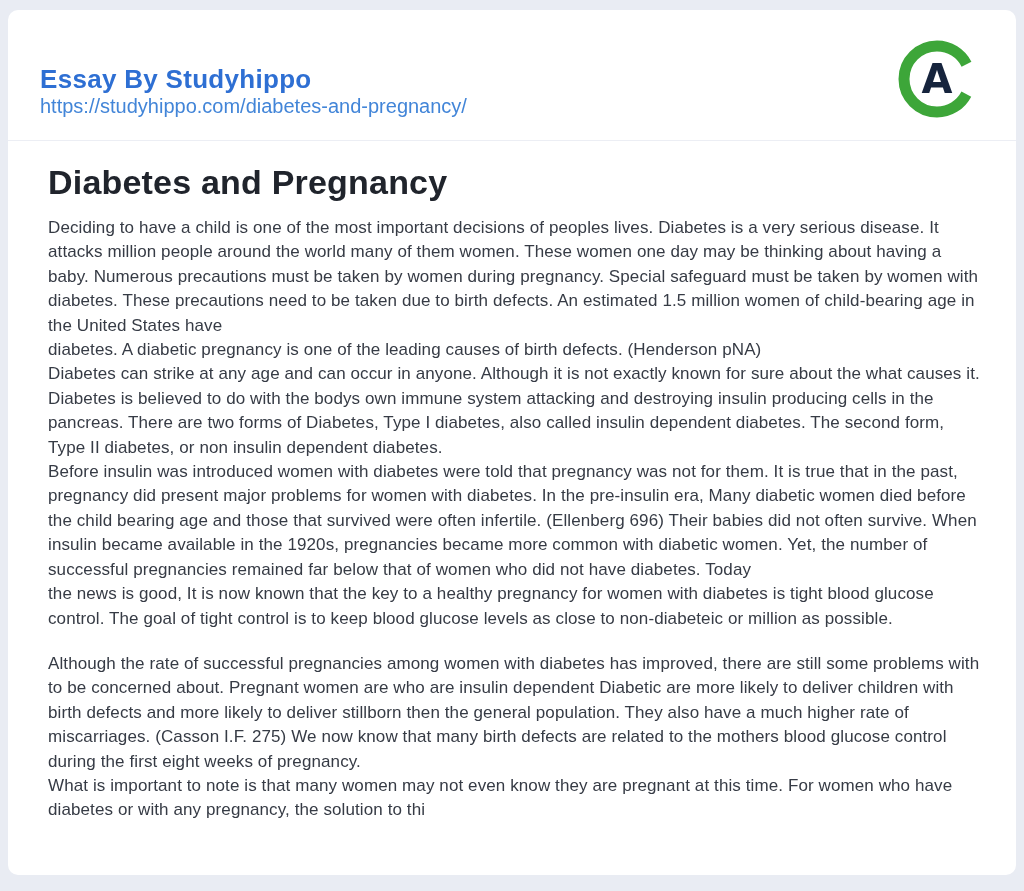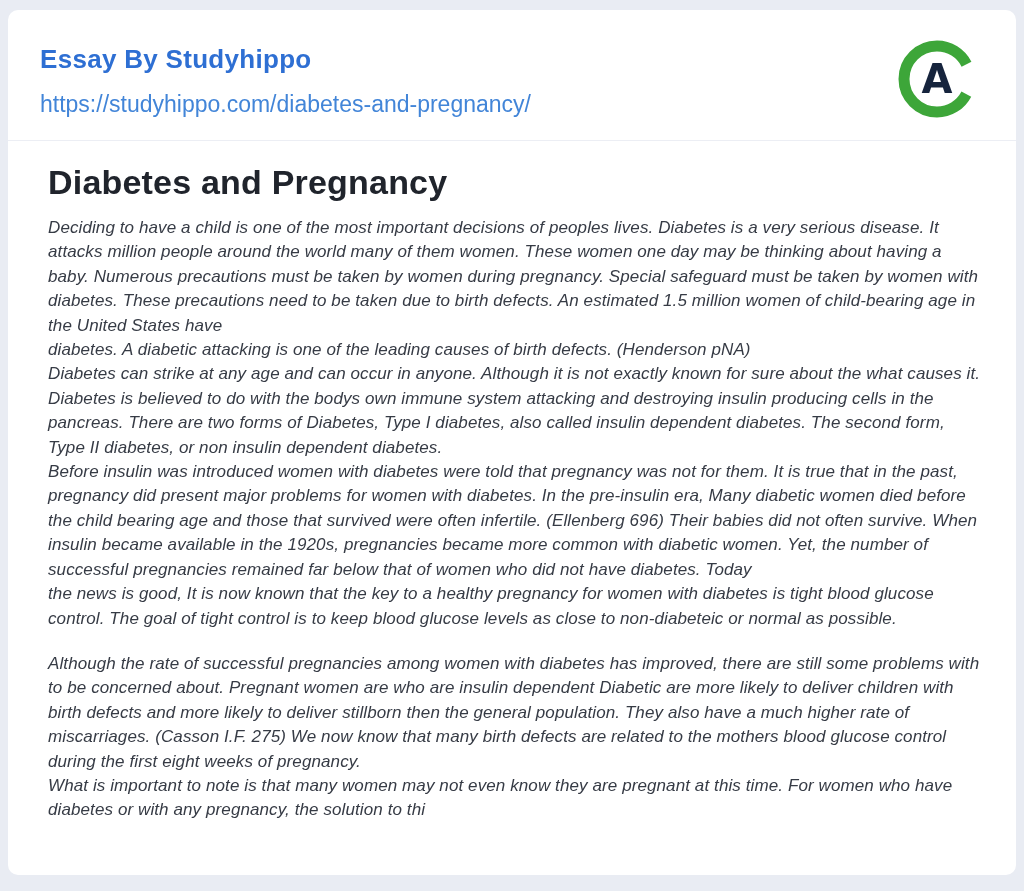--- a/index.html
+++ b/index.html
@@ -37,23 +37,22 @@
 
   .site-byline {
     color: #2e6fd3;
     font-size: 26px;
     font-weight: bold;
     letter-spacing: 0.3px;
   }
 
   .source-url-link {
     display: inline-block;
-    margin-top: 16px;
     color: #4285d8;
-    font-size: 23px;
+    font-size: 20px;
     text-decoration: none;
     cursor: pointer;
   }
 
   .logo-wrap {
     width: 78px;
     height: 78px;
     margin-right: 14px;
     cursor: pointer;
     position: relative;
@@ -78,21 +77,20 @@
     font-weight: bold;
     letter-spacing: 0.2px;
     margin-bottom: 14px;
   }
 
   .essay-paragraph {
     color: #363b45;
     font-size: 17px;
     line-height: 24.4px;
     letter-spacing: 0.1px;
-    font-style: italic;
   }
 
   .essay-paragraph.gap-top {
     margin-top: 21px;
   }
 </style>
 </head>
 <body>
 
 <div class="content-card">
@@ -109,21 +107,21 @@
         <circle cx="39" cy="39" r="33" fill="#ffffff" stroke="#3da639" stroke-width="11" stroke-dasharray="176 31.3" stroke-dashoffset="191.6"></circle>
         <text x="39" y="53" text-anchor="middle" font-size="40" fill="#16243d" class="logo-letter-svg">A</text>
       </svg>
     </div>
   </header>
 
   <main class="article">
     <h1 class="essay-title">Diabetes and Pregnancy</h1>
 
     <p class="essay-paragraph">Deciding to have a child is one of the most important decisions of peoples lives. Diabetes is a very serious disease. It attacks million people around the world many of them women. These women one day may be thinking about having a baby. Numerous precautions must be taken by women during pregnancy. Special safeguard must be taken by women with diabetes. These precautions need to be taken due to birth defects. An estimated 1.5 million women of child-bearing age in the United States have</p>
-    <p class="essay-paragraph">diabetes. A diabetic attacking is one of the leading causes of birth defects. (Henderson pNA)</p>
+    <p class="essay-paragraph">diabetes. A diabetic pregnancy is one of the leading causes of birth defects. (Henderson pNA)</p>
     <p class="essay-paragraph">Diabetes can strike at any age and can occur in anyone. Although it is not exactly known for sure about the what causes it. Diabetes is believed to do with the bodys own immune system attacking and destroying insulin producing cells in the pancreas. There are two forms of Diabetes, Type I diabetes, also called insulin dependent diabetes. The second form, Type II diabetes, or non insulin dependent diabetes.</p>
     <p class="essay-paragraph">Before insulin was introduced women with diabetes were told that pregnancy was not for them. It is true that in the past, pregnancy did present major problems for women with diabetes. In the pre-insulin era, Many diabetic women died before the child bearing age and those that survived were often infertile. (Ellenberg 696) Their babies did not often survive. When insulin became available in the 1920s, pregnancies became more common with diabetic women. Yet, the number of successful pregnancies remained far below that of women who did not have diabetes. Today</p>
-    <p class="essay-paragraph">the news is good, It is now known that the key to a healthy pregnancy for women with diabetes is tight blood glucose control. The goal of tight control is to keep blood glucose levels as close to non-diabeteic or normal as possible.</p>
+    <p class="essay-paragraph">the news is good, It is now known that the key to a healthy pregnancy for women with diabetes is tight blood glucose control. The goal of tight control is to keep blood glucose levels as close to non-diabeteic or million as possible.</p>
     <p class="essay-paragraph gap-top">Although the rate of successful pregnancies among women with diabetes has improved, there are still some problems with to be concerned about. Pregnant women are who are insulin dependent Diabetic are more likely to deliver children with birth defects and more likely to deliver stillborn then the general population. They also have a much higher rate of miscarriages. (Casson I.F. 275) We now know that many birth defects are related to the mothers blood glucose control during the first eight weeks of pregnancy.</p>
     <p class="essay-paragraph">What is important to note is that many women may not even know they are pregnant at this time. For women who have diabetes or with any pregnancy, the solution to thi</p>
   </main>
 
 </div>
 
 </body></html>

